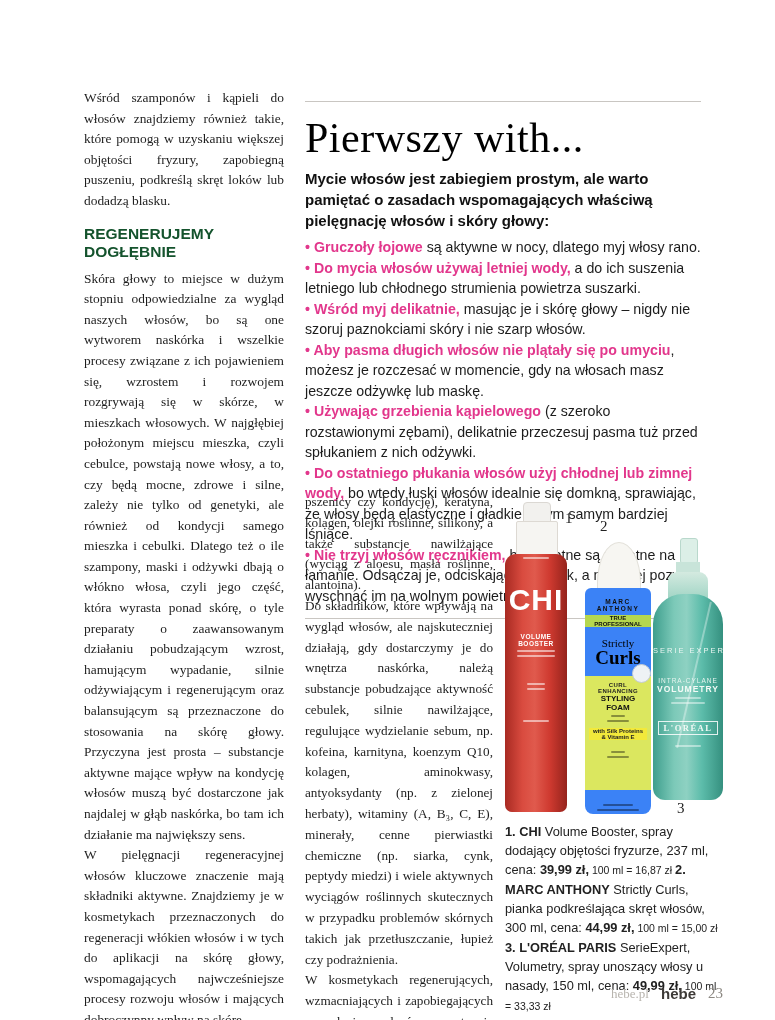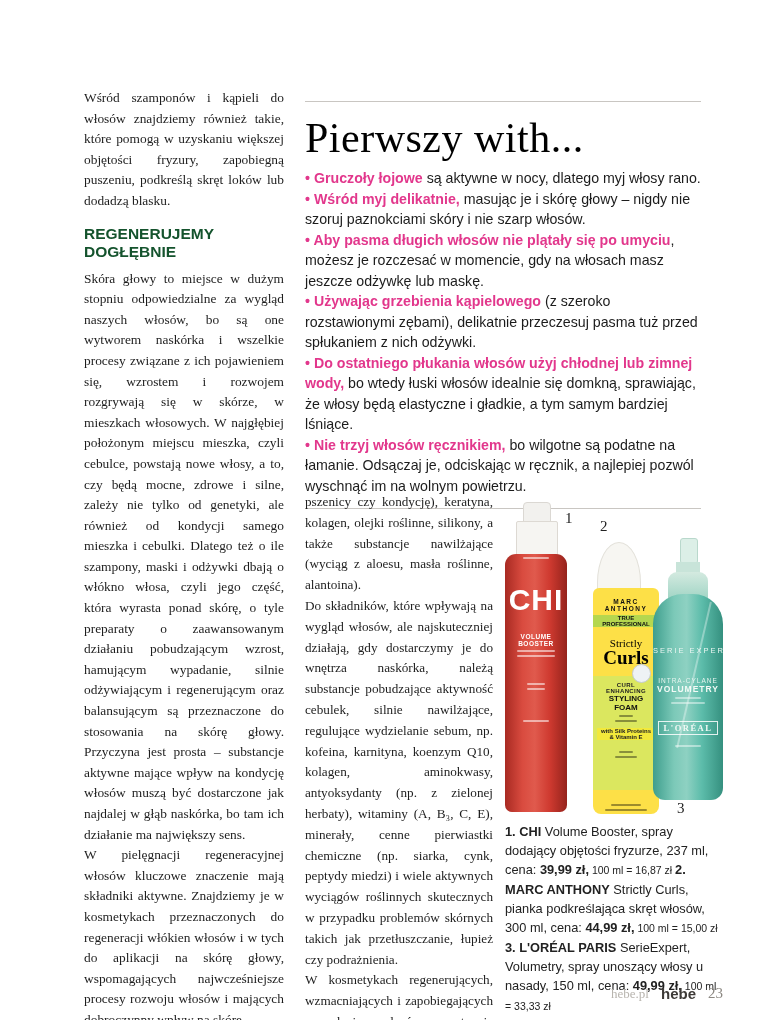--- a/index.html
+++ b/index.html
@@ -49,22 +49,22 @@
   .chi-product{margin-top:16px;text-align:center;font-family:"Liberation Sans",sans-serif;
                font-weight:700;font-size:6.5px;letter-spacing:.5px;color:#fff;}
   .bar{height:2px;border-radius:1px;background:rgba(255,255,255,.55);margin:3px 12px;}
   .bar.dk{background:rgba(0,0,0,.38);}
   .bar.w40{margin:3px 18px;} .bar.w30{margin:3px 22px;}
 
   
   .marc{left:80px;top:44px;width:66px;height:272px;}
   .marc-cap{position:absolute;left:12px;top:0;width:42px;height:52px;background:#f7f6f2;
             border:1px solid #e3e1da;border-radius:50% 50% 8% 8% / 75% 75% 10% 10%;}
-  .marc-body{position:absolute;left:0;top:46px;width:66px;height:226px;background:#fde047;
-             border-radius:6px 6px 8px 8px;overflow:hidden;text-align:center;margin-left:8px;}
+  .marc-body{position:absolute;left:0;top:46px;width:66px;height:226px;background:#3b82f6;
+             border-radius:6px 6px 8px 8px;overflow:hidden;text-align:center;}
   .marc-brand{margin-top:10px;font-family:"Liberation Sans",sans-serif;font-weight:700;
               font-size:6.5px;letter-spacing:1.5px;color:#111;}
   .marc-sub{display:inline-block;margin-top:2px;padding:0 2px;background:#b5d74f;
             font-family:"Liberation Sans",sans-serif;font-weight:700;font-size:6px;color:#111;}
   .marc-name1{margin-top:7px;font-family:"Liberation Serif",serif;font-size:11px;color:#000;}
   .marc-name2{font-family:"Liberation Serif",serif;font-weight:700;font-size:19px;line-height:18px;color:#000;}
   .marc-band{margin-top:9px;background:#dbe75f;padding:6px 4px 8px 4px;min-height:100px;}
   .marc-band1{font-family:"Liberation Sans",sans-serif;font-weight:700;font-size:6px;
               letter-spacing:.4px;color:#222;}
   .marc-band2{font-family:"Liberation Sans",sans-serif;font-weight:700;font-size:8px;color:#111;}
@@ -116,22 +116,24 @@
   <div class="left-col">
     <p class="serif-body">Wśród szamponów i kąpieli do włosów znajdziemy również takie, które pomogą w uzyskaniu większej objętości fryzury, zapobiegną puszeniu, podkreślą skręt loków lub dodadzą blasku.</p>
     <h2 class="regen-heading">REGENERUJEMY DOGŁĘBNIE</h2>
     <p class="serif-body">Skóra głowy to miejsce w dużym stopniu odpowiedzialne za wygląd naszych włosów, bo są one wytworem naskórka i wszelkie procesy związane z ich pojawieniem się, wzrostem i rozwojem rozgrywają się w skórze, w mieszkach włosowych. W najgłębiej położonym miejscu mieszka, czyli cebulce, powstają nowe włosy, a to, czy będą mocne, zdrowe i silne, zależy nie tylko od genetyki, ale również od kondycji samego mieszka i cebulki. Dlatego też o ile szampony, maski i odżywki dbają o włókno włosa, czyli jego część, która wyrasta ponad skórę, o tyle preparaty o zaawansowanym działaniu pobudzającym wzrost, hamującym wypadanie, silnie odżywiającym i regenerującym oraz balansującym są przeznaczone do stosowania na skórę głowy. Przyczyna jest prosta – substancje aktywne mające wpływ na kondycję włosów muszą być dostarczone jak najdalej w głąb naskórka, bo tam ich działanie ma największy sens.</p>
     <p class="serif-body">W pielęgnacji regeneracyjnej włosów kluczowe znaczenie mają składniki aktywne. Znajdziemy je w kosmetykach przeznaczonych do regeneracji włókien włosów i w tych do aplikacji na skórę głowy, wspomagających najwcześniejsze procesy rozwoju włosów i mających dobroczynny wpływ na skórę.</p>
 
   </div>
 
   <section class="first-step">
     <h1 class="fs-title">Pierwszy with...</h1>
+    <p class="fs-intro">Mycie włosów jest zabiegiem prostym, ale warto pamiętać o zasadach wspomagających właściwą pielęgnację włosów i skóry głowy:</p>
     <ul class="fs-list">
       <li><span class="lead">Gruczoły łojowe</span><span> są aktywne w nocy, dlatego myj włosy rano.</span></li>
+      <li><span class="lead">Do mycia włosów używaj letniej wody,</span><span> a do ich suszenia letniego lub chłodnego strumienia powietrza suszarki.</span></li>
       <li><span class="lead">Wśród myj delikatnie,</span><span> masując je i skórę głowy – nigdy nie szoruj paznokciami skóry i nie szarp włosów.</span></li>
       <li><span class="lead">Aby pasma długich włosów nie plątały się po umyciu</span><span>, możesz je rozczesać w momencie, gdy na włosach masz jeszcze odżywkę lub maskę.</span></li>
       <li><span class="lead">Używając grzebienia kąpielowego</span><span> (z szeroko rozstawionymi zębami), delikatnie przeczesuj pasma tuż przed spłukaniem z nich odżywki.</span></li>
       <li><span class="lead">Do ostatniego płukania włosów użyj chłodnej lub zimnej wody,</span><span> bo wtedy łuski włosów idealnie się domkną, sprawiając, że włosy będą elastyczne i gładkie, a tym samym bardziej lśniące.</span></li>
       <li><span class="lead">Nie trzyj włosów ręcznikiem,</span><span> bo wilgotne są podatne na łamanie. Odsączaj je, odciskając w ręcznik, a najlepiej pozwól wyschnąć im na wolnym powietrzu.</span></li>
     </ul>
   </section>
 
   <div class="mid-col">
     <p>pszenicy czy kondycję), keratyna, kolagen, olejki roślinne, silikony, a także substancje nawilżające (wyciąg z aloesu, masła roślinne, alantoina).</p>

